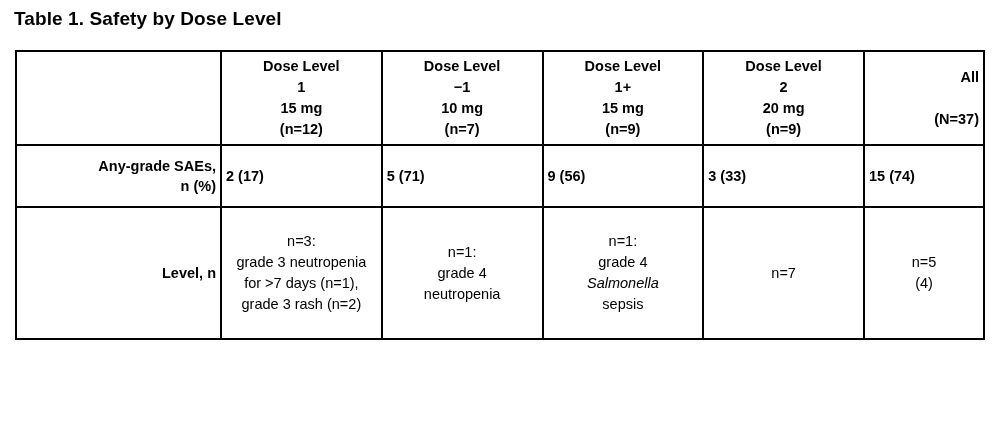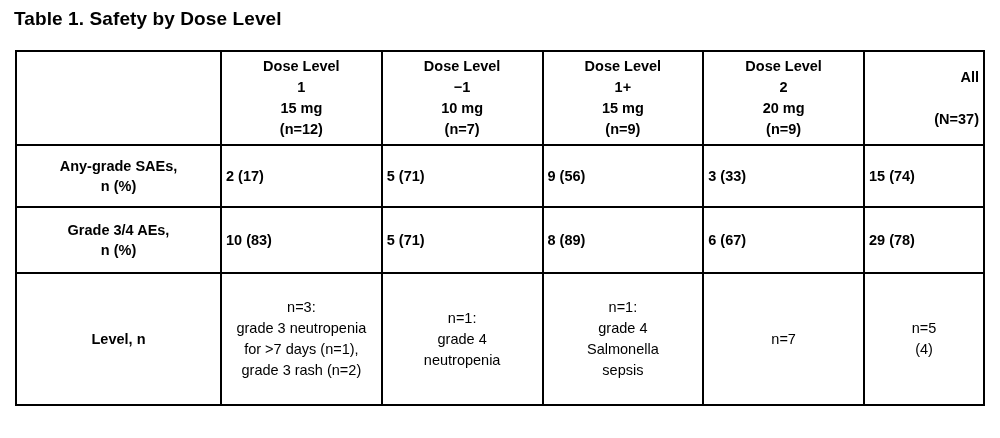--- a/index.html
+++ b/index.html
@@ -49,37 +49,38 @@
     text-align: center;
     font-weight: bold;
     line-height: 1.45;
     padding: 7px 4px 8px 4px;
   }
   th.all-col {
     width: 110px;
     text-align: right;
   }
   .rowhead {
-    text-align: center;
+    text-align: right;
     font-weight: bold;
     padding-left: 12px;
     line-height: 1.4;
   }
   td.val {
     text-align: left;
     font-weight: bold;
     line-height: 1.4;
   }
   tr.r-sae td, tr.r-sae th { height: 52px; }
   tr.r-grade td, tr.r-grade th { height: 56px; }
   tr.r-dlt td, tr.r-dlt th { height: 122px; }
   .multi {
     white-space: pre-line;
   }
   .ital {
+    font-style: italic;
   }
   .dlt-cell {
     text-align: center;
     line-height: 1.45;
   }
 </style>
 </head>
 <body>
 
 <div class="page">
@@ -114,29 +115,20 @@
     <tbody>
       <tr class="r-sae">
         <th class="rowhead multi">Any-grade SAEs,
 n (%)</th>
         <td class="val">2 (17)</td>
         <td class="val">5 (71)</td>
         <td class="val">9 (56)</td>
         <td class="val">3 (33)</td>
         <td class="val">15 (74)</td>
       </tr>
-      <tr class="r-grade">
-        <th class="rowhead multi">Grade 3/4 AEs,
-n (%)</th>
-        <td class="val">10 (83)</td>
-        <td class="val">5 (71)</td>
-        <td class="val">8 (89)</td>
-        <td class="val">6 (67)</td>
-        <td class="val">29 (78)</td>
-      </tr>
       <tr class="r-dlt">
         <th class="rowhead multi">Level, n</th>
         <td class="dlt-cell multi">n=3:
 grade 3 neutropenia
 for &gt;7 days (n=1),
 grade 3 rash (n=2)</td>
         <td class="dlt-cell multi">n=1:
 grade 4
 neutropenia</td>
         <td class="dlt-cell multi"><span>n=1:

